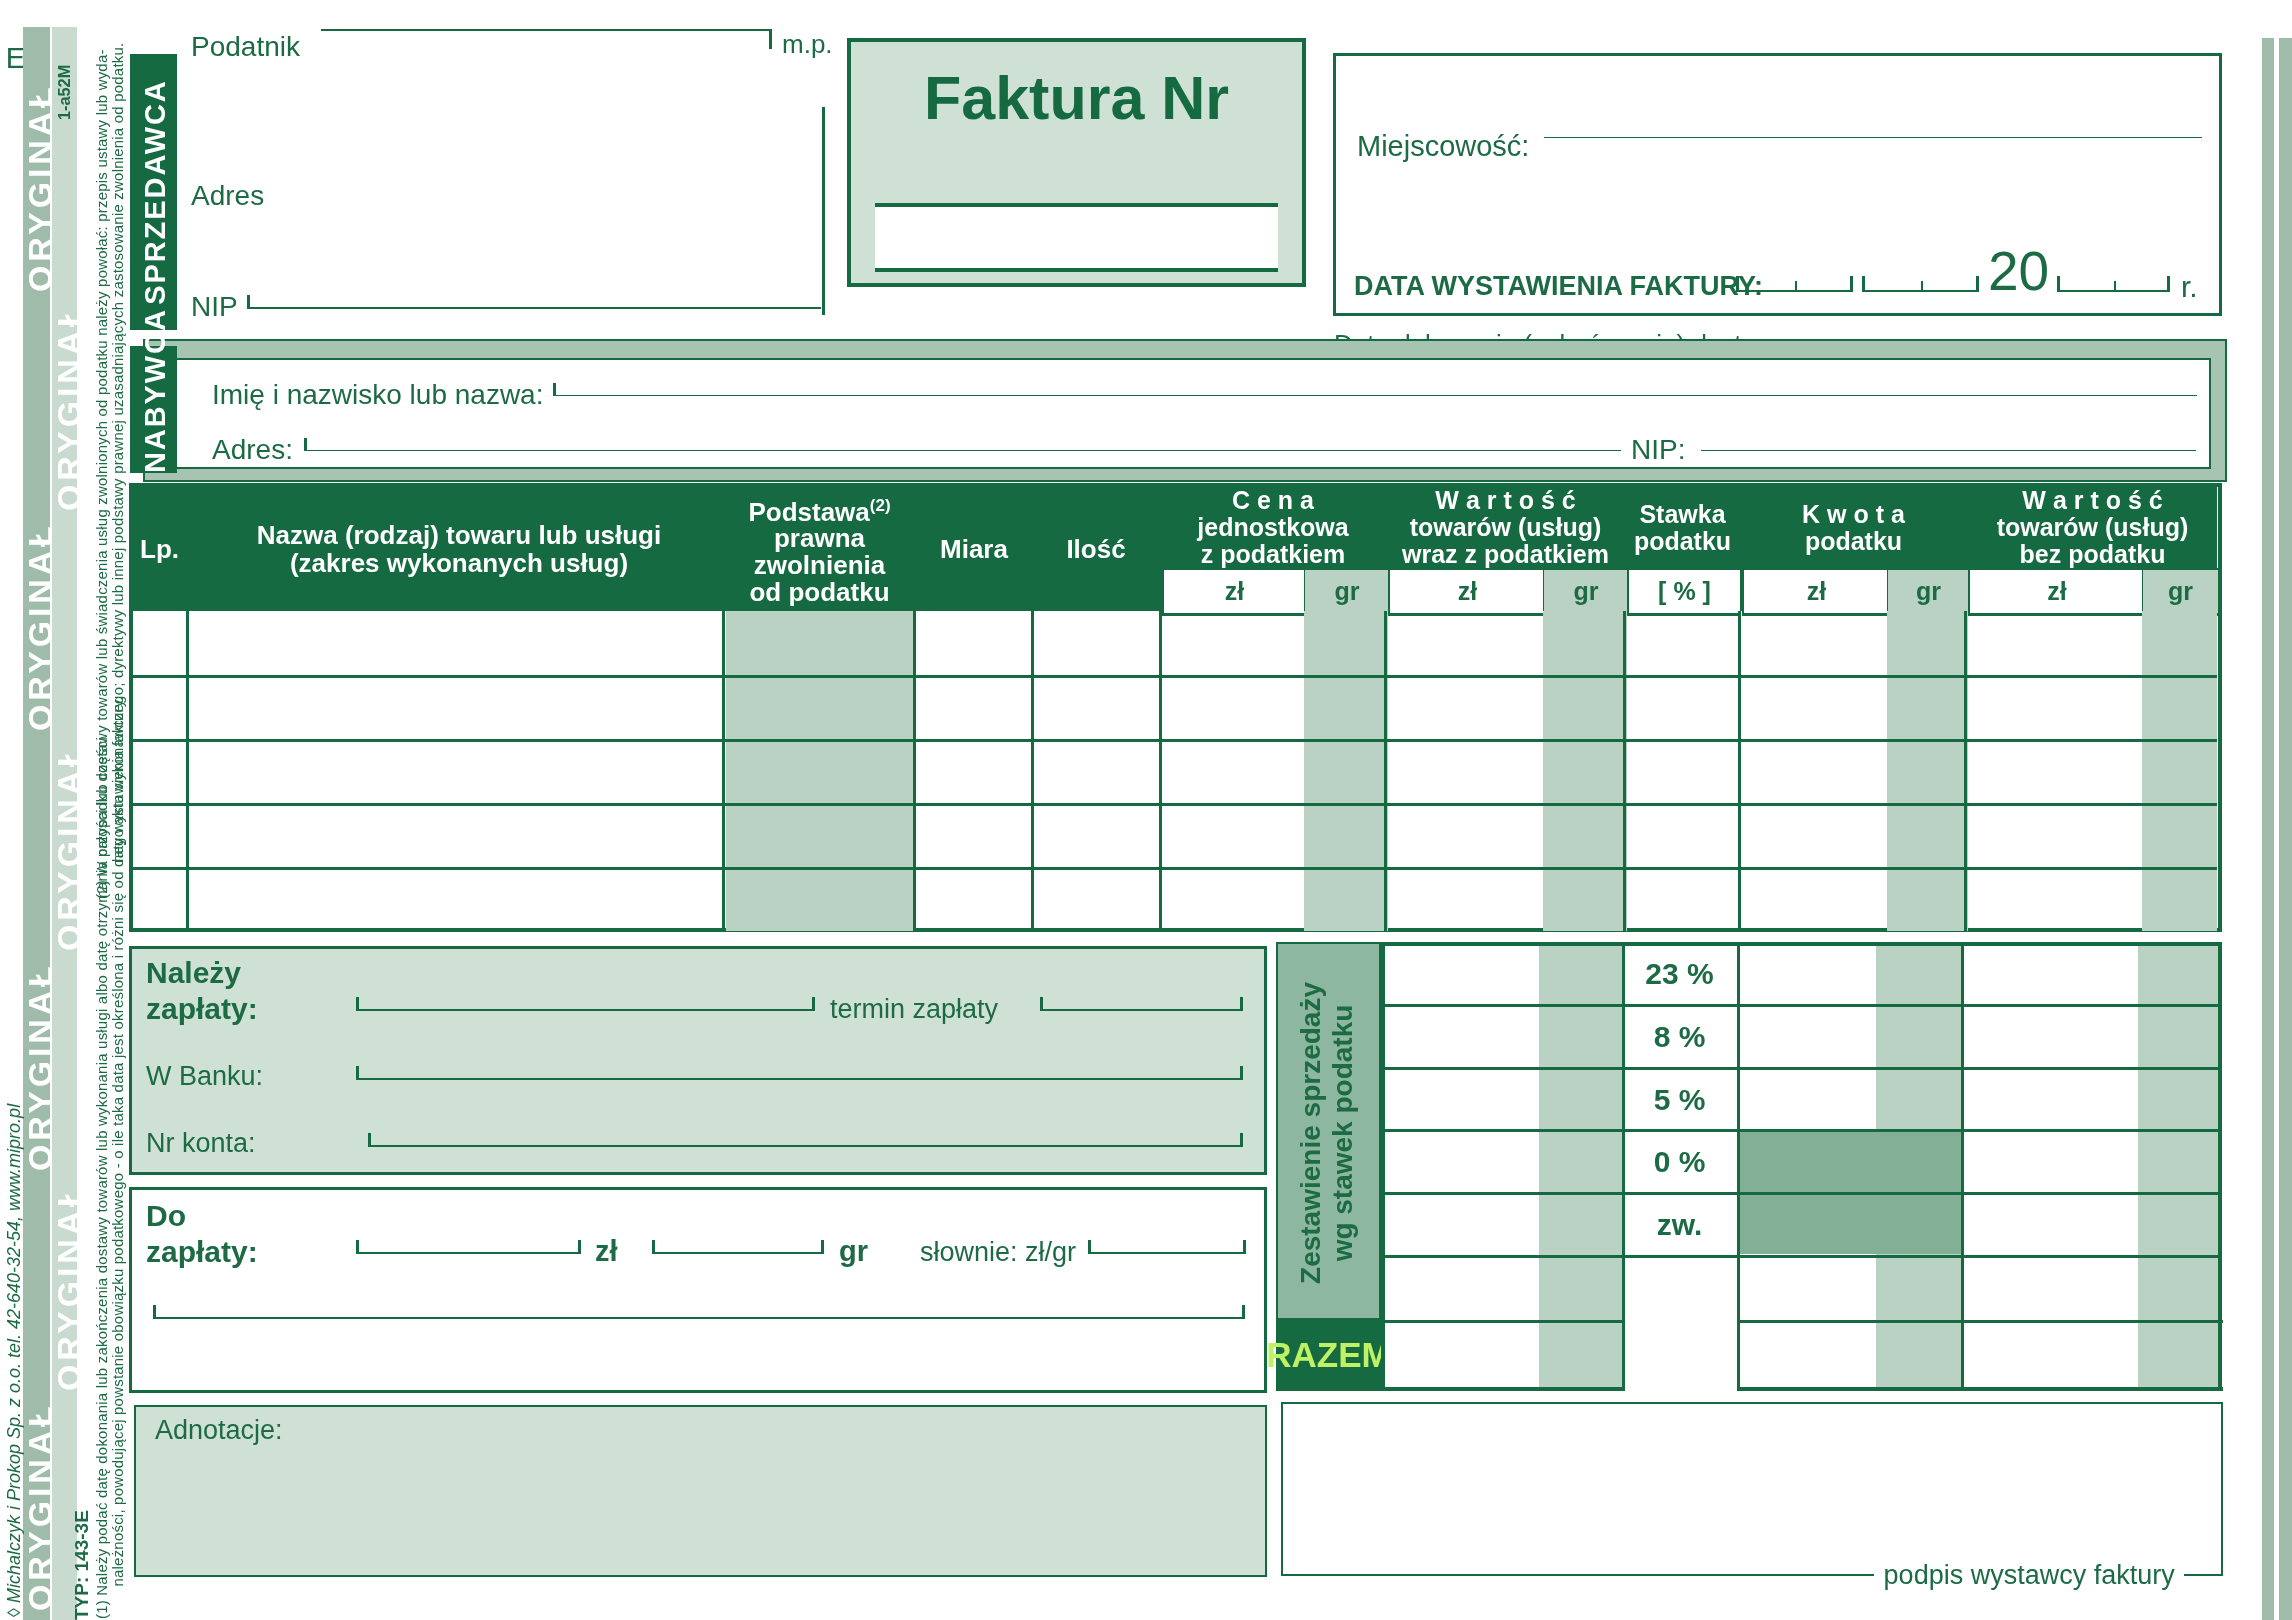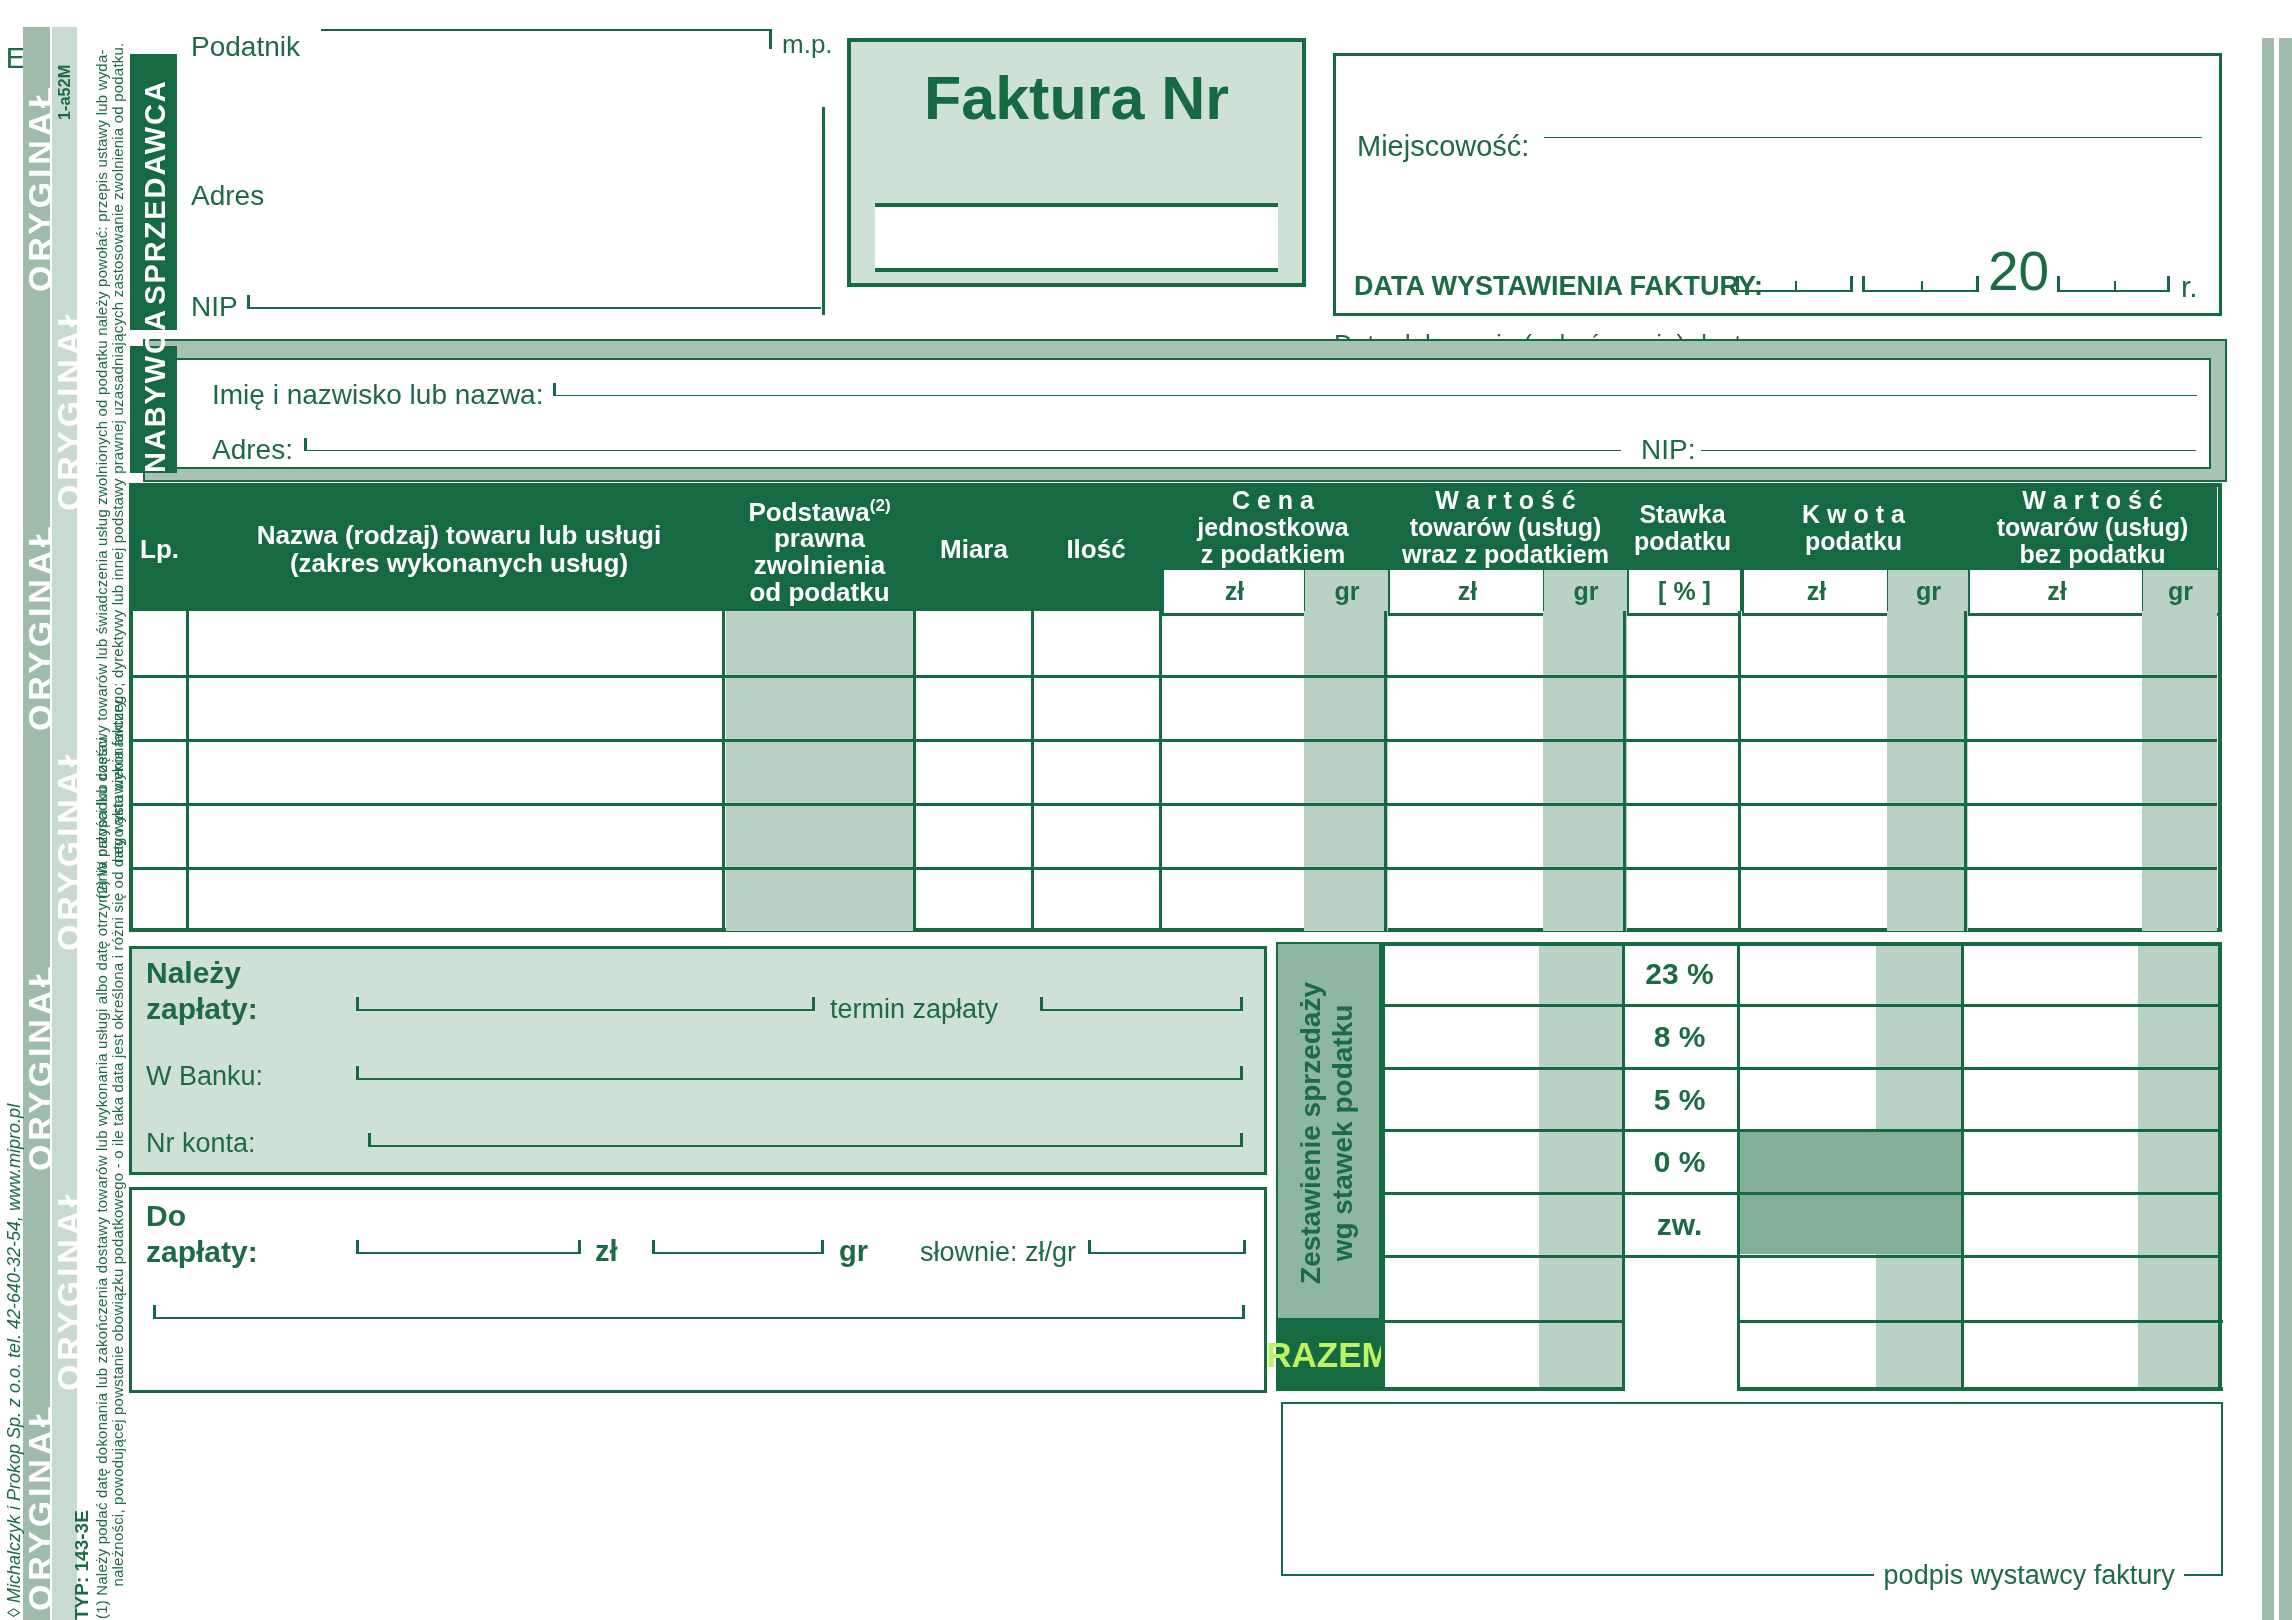--- a/index.html
+++ b/index.html
@@ -113,21 +113,21 @@
 
   <div class="abs" style="left:143px;top:339px;width:2084px;height:143px;background:var(--frame);border:2.9px solid var(--gr);box-sizing:border-box;"></div>
   <div class="abs" style="left:163px;top:358px;width:2048px;height:111px;background:#fff;border:2.9px solid var(--gr);box-sizing:border-box;"></div>
   <div class="abs" style="left:130px;top:346px;width:47px;height:127px;background:var(--gr);">
     <div class="vrot b" style="left:8.6px;top:127px;width:127px;text-align:center;color:#fff;font-size:29px;letter-spacing:1.9px;">NABYWCA</div>
   </div>
   <div class="abs" style="left:212px;top:379px;font-size:28px;">Imię i nazwisko lub nazwa:</div>
   <div class="ln tl" style="left:553px;top:395px;width:1644px;border-bottom-width:1.9px;"></div>
   <div class="abs" style="left:212px;top:434px;font-size:28px;">Adres:</div>
   <div class="ln tl" style="left:304px;top:450px;width:1317px;border-bottom-width:1.9px;"></div>
-  <div class="abs" style="left:1631px;top:434px;font-size:28px;margin-left:10px;">NIP:</div>
+  <div class="abs" style="left:1631px;top:434px;font-size:28px;">NIP:</div>
   <div class="ln" style="left:1701px;top:450px;width:495px;border-bottom-width:1.9px;"></div>
 
   <div class="abs" style="left:129px;top:483px;width:2093px;height:449px;border:4.8px solid var(--gr);box-sizing:border-box;background:#fff;">
 
     <div class="abs" style="left:0;top:0;width:2084px;height:124px;background:var(--gr);"></div>
 
     <div class="hdrcell" style="left:0;top:0;width:53px;height:124px;">
       <span>Lp.</span>
       </div>
     <div class="hdrcell" style="left:60px;top:0;width:532px;height:124px;">
@@ -272,18 +272,21 @@
       <div style="position: absolute; left: 0px; top: 0px; width: 3.8px; height: 449px; background: rgb(22, 106, 66);"></div>
       <div style="position: absolute; left: 0px; top: 445px; width: 241px; height: 3.8px; background: rgb(22, 106, 66);"></div>
       <div style="position: absolute; left: 356px; top: 445px; width: 486px; height: 3.8px; background: rgb(22, 106, 66);"></div>
       <div style="position: absolute; left: 244px; top: 2.9px; width: 109px; height: 59px; display: flex; align-items: center; justify-content: center; font-weight: bold; font-size: 30px; color: rgb(29, 107, 69);">23 %</div>
       <div style="position: absolute; left: 244px; top: 65px; width: 109px; height: 60px; display: flex; align-items: center; justify-content: center; font-weight: bold; font-size: 30px; color: rgb(29, 107, 69);">8 %</div>
       <div style="position: absolute; left: 244px; top: 128px; width: 109px; height: 59px; display: flex; align-items: center; justify-content: center; font-weight: bold; font-size: 30px; color: rgb(29, 107, 69);">5 %</div>
       <div style="position: absolute; left: 244px; top: 190px; width: 109px; height: 60px; display: flex; align-items: center; justify-content: center; font-weight: bold; font-size: 30px; color: rgb(29, 107, 69);">0 %</div>
       <div style="position: absolute; left: 244px; top: 253px; width: 109px; height: 59px; display: flex; align-items: center; justify-content: center; font-weight: bold; font-size: 30px; color: rgb(29, 107, 69);">zw.</div>
     </div>
 
+  <div class="abs" style="left:134px;top:1405px;width:1133px;height:172px;background:var(--sageL);border:2.9px solid var(--gr);box-sizing:border-box;">
+    <div class="abs" style="left:19px;top:7.6px;font-size:27px;">Adnotacje:</div>
+  </div>
 
   <div class="abs" style="left:1281px;top:1402px;width:942px;height:174px;background:#fff;border:2.9px solid var(--gr);box-sizing:border-box;"></div>
   <div class="abs" style="left:1874px;top:1560px;background:#fff;padding:0 9.6px;font-size:27px;">podpis wystawcy faktury</div>
 
 </div>
 
 
 </body></html>

